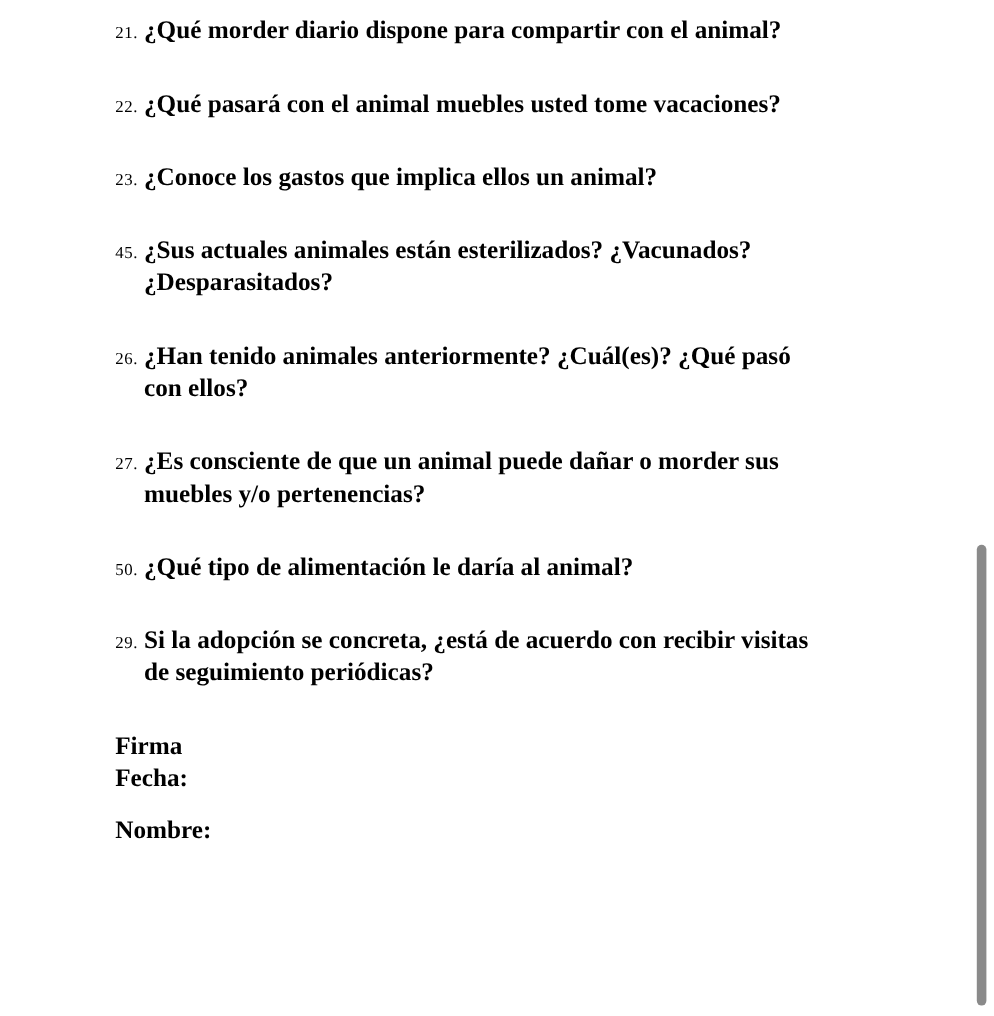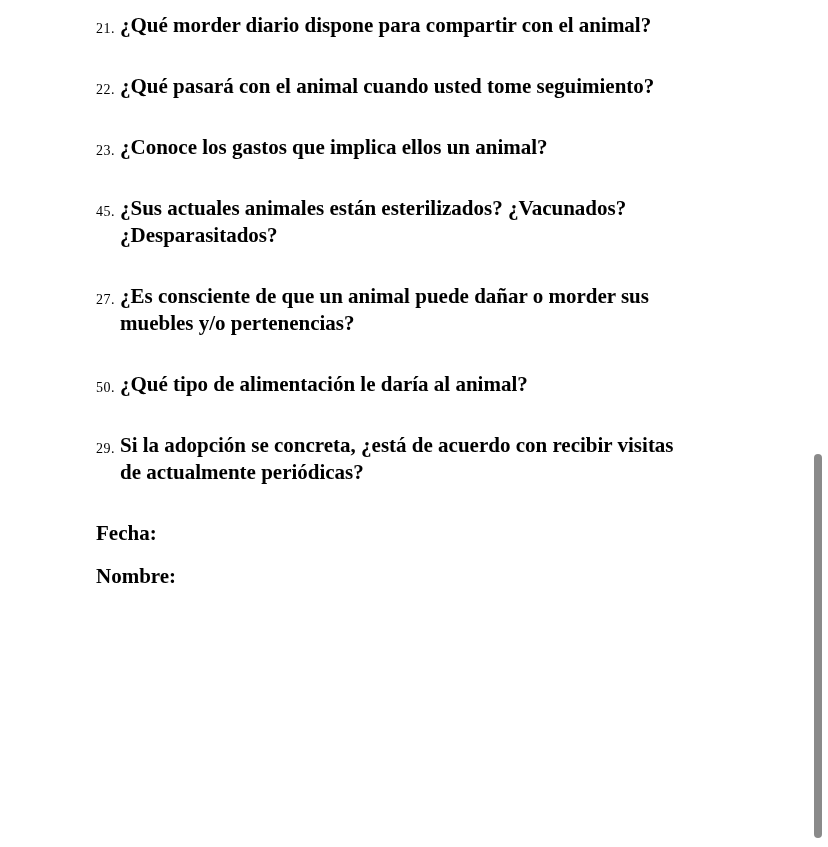--- a/index.html
+++ b/index.html
@@ -75,44 +75,50 @@
 <body>
 
 <div class="page">
   <ol class="questions">
     <li>
       <span class="num">21.</span>
       <span class="qtext">¿Qué morder diario dispone para compartir con el animal?</span>
     </li>
     <li>
       <span class="num">22.</span>
-      <span class="qtext">¿Qué pasará con el animal cuando usted tome seguimiento?</span>
+      <span class="qtext">¿Qué pasará con el animal muebles usted tome vacaciones?</span>
     </li>
     <li>
       <span class="num">23.</span>
       <span class="qtext">¿Conoce los gastos que implica ellos un animal?</span>
     </li>
     <li>
       <span class="num">45.</span>
       <span class="qtext">¿Sus actuales animales están esterilizados? ¿Vacunados?
 ¿Desparasitados?</span>
+    </li>
+    <li>
+      <span class="num">26.</span>
+      <span class="qtext">¿Han tenido animales anteriormente? ¿Cuál(es)? ¿Qué pasó
+con ellos?</span>
     </li>
     <li>
       <span class="num">27.</span>
       <span class="qtext">¿Es consciente de que un animal puede dañar o morder sus
 muebles y/o pertenencias?</span>
     </li>
     <li>
       <span class="num">50.</span>
       <span class="qtext">¿Qué tipo de alimentación le daría al animal?</span>
     </li>
     <li>
       <span class="num">29.</span>
       <span class="qtext">Si la adopción se concreta, ¿está de acuerdo con recibir visitas
-de actualmente periódicas?</span>
+de seguimiento periódicas?</span>
     </li>
   </ol>
 
+  <div class="sig-block firma">Firma</div>
   <div class="sig-block fecha">Fecha:</div>
   <div class="sig-block nombre">Nombre:</div>
 </div>
 
 <div class="scrollbar-thumb"></div>
 
 </body></html>

